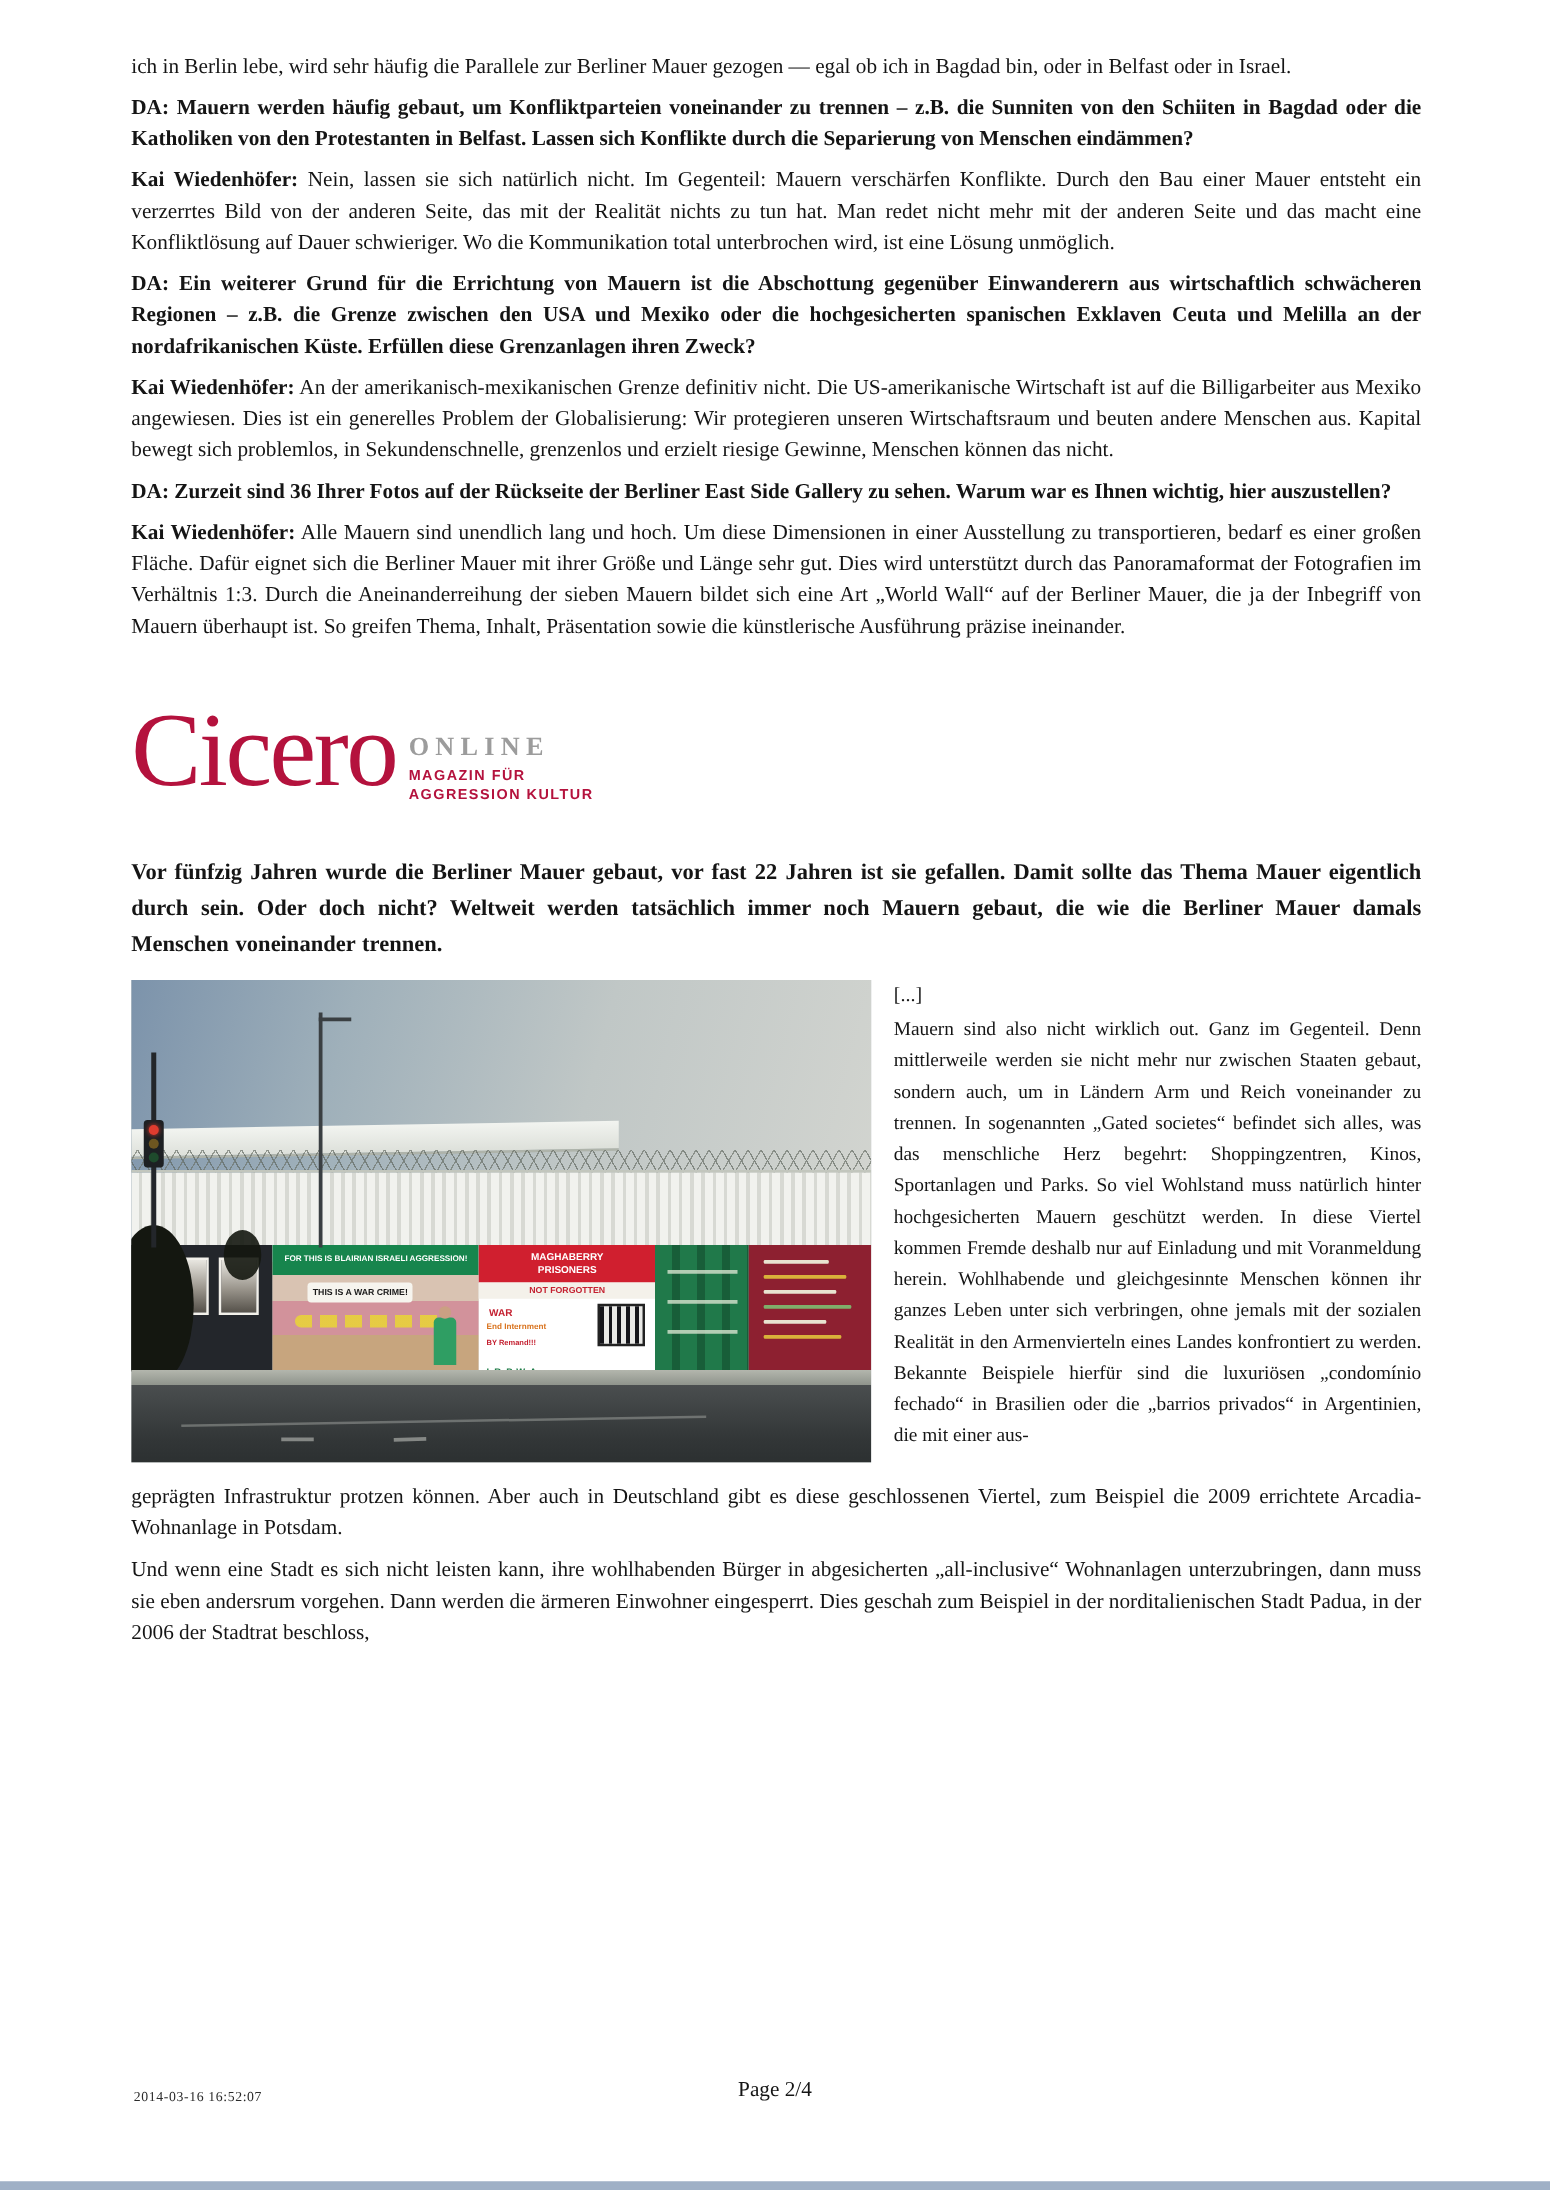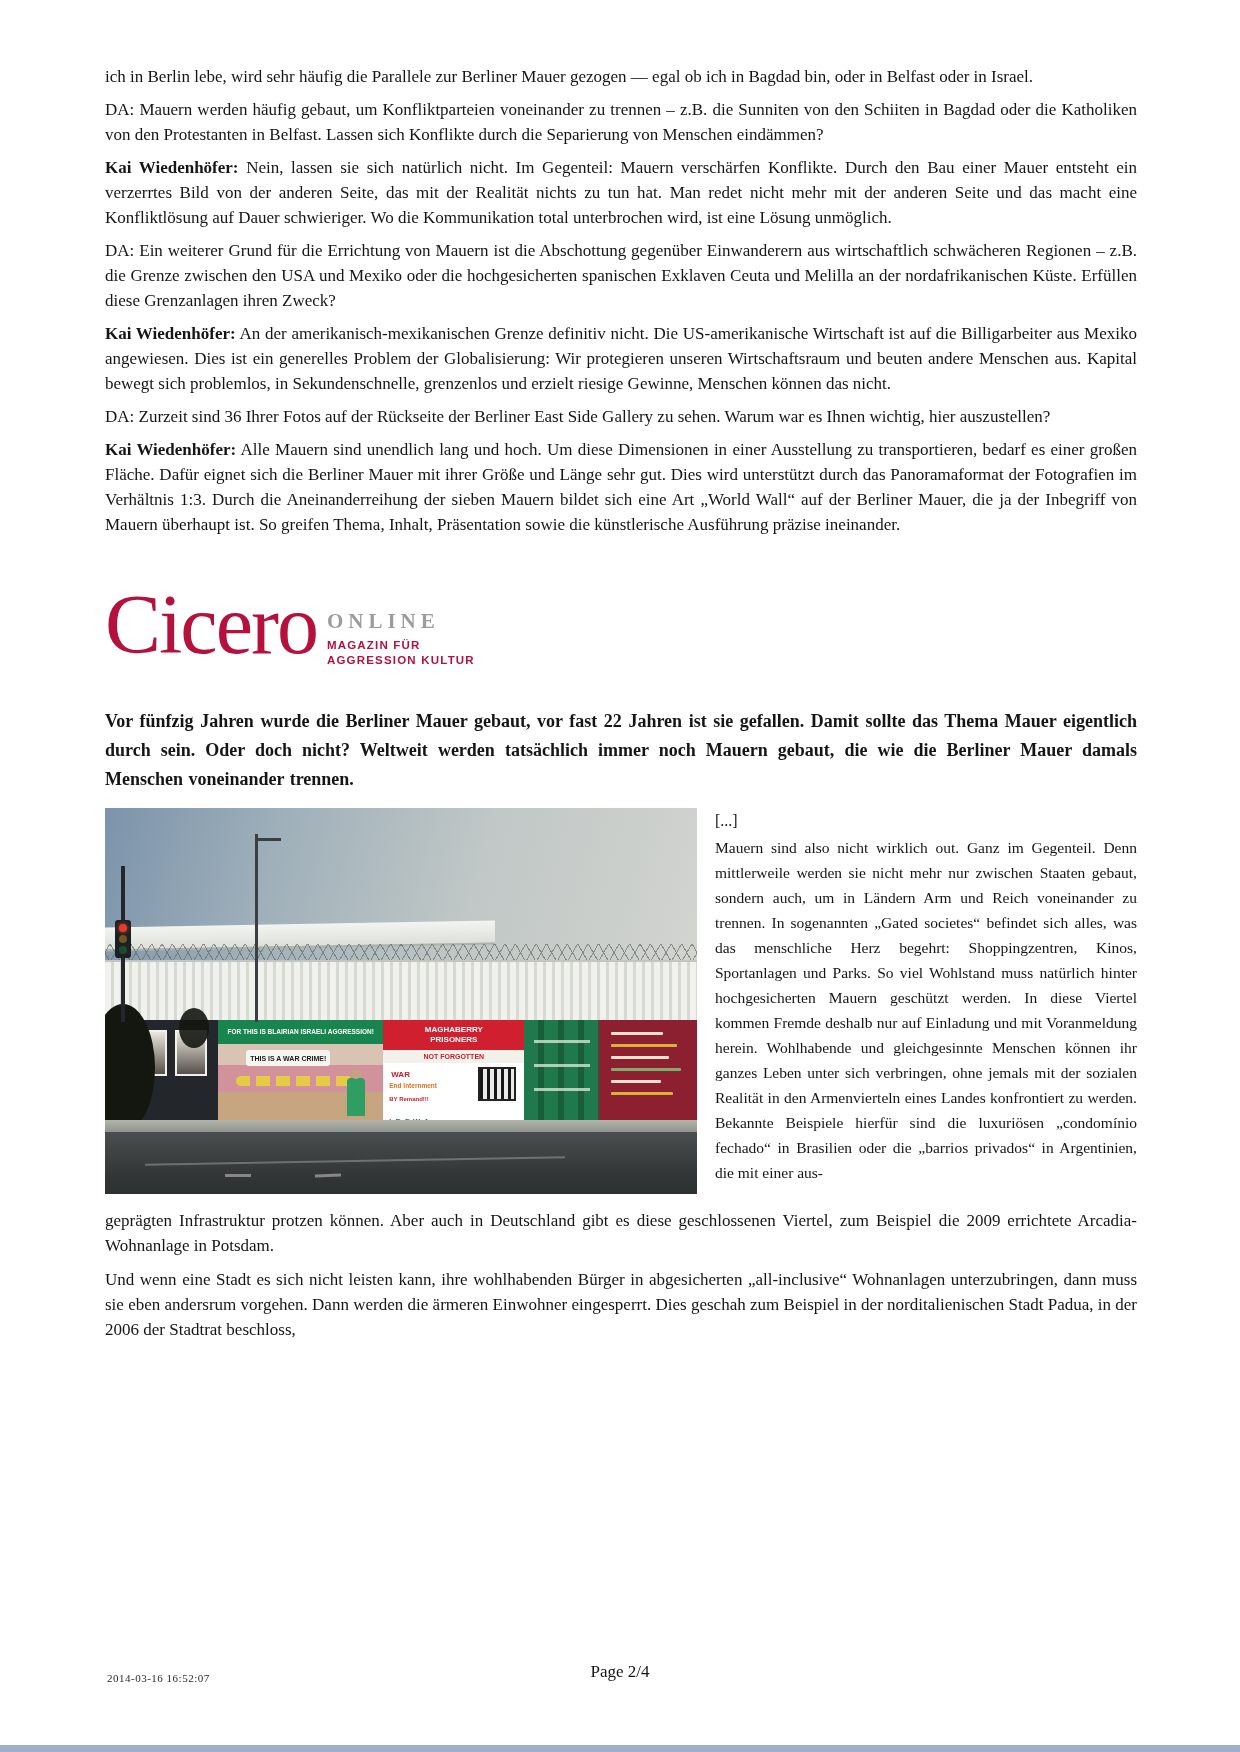--- a/index.html
+++ b/index.html
@@ -1,21 +1,21 @@
 <!DOCTYPE html>
 <html lang="de"><head>
 <meta charset="utf-8">
 <style>
   html,body{margin:0;padding:0;background:#ffffff;}
   .page{position:relative;width:1240px;height:1752px;background:#ffffff;overflow:hidden;
         font-family:"Liberation Serif",serif;color:#151515;}
-  .content{padding:64px 103px 0 105px;}
+  .content{padding:40px 103px 0 105px;}
 
   p.body{font-size:17px;line-height:25px;text-align:justify;margin:0 0 8px 0;}
-  p.body.q{font-weight:normal;}
+  p.body.q{font-weight:bold;}
   p.body strong{font-weight:bold;}
 
   
   .brand-row{display:flex;justify-content:space-between;align-items:flex-start;margin-top:46px;height:104px;}
   .logo{display:flex;align-items:flex-start;}
   .wordmark{font-family:"Liberation Serif",serif;font-size:84px;line-height:84px;font-weight:normal;
             color:#b4123d;letter-spacing:-2px;}
   .logo-side{margin-left:10px;padding-top:26px;}
   .online{font-family:"Liberation Serif",serif;font-weight:bold;font-size:21px;letter-spacing:5px;color:#9c9c9c;}
   .tagline{font-family:"Liberation Sans",sans-serif;font-weight:bold;font-size:11.5px;letter-spacing:1.2px;

